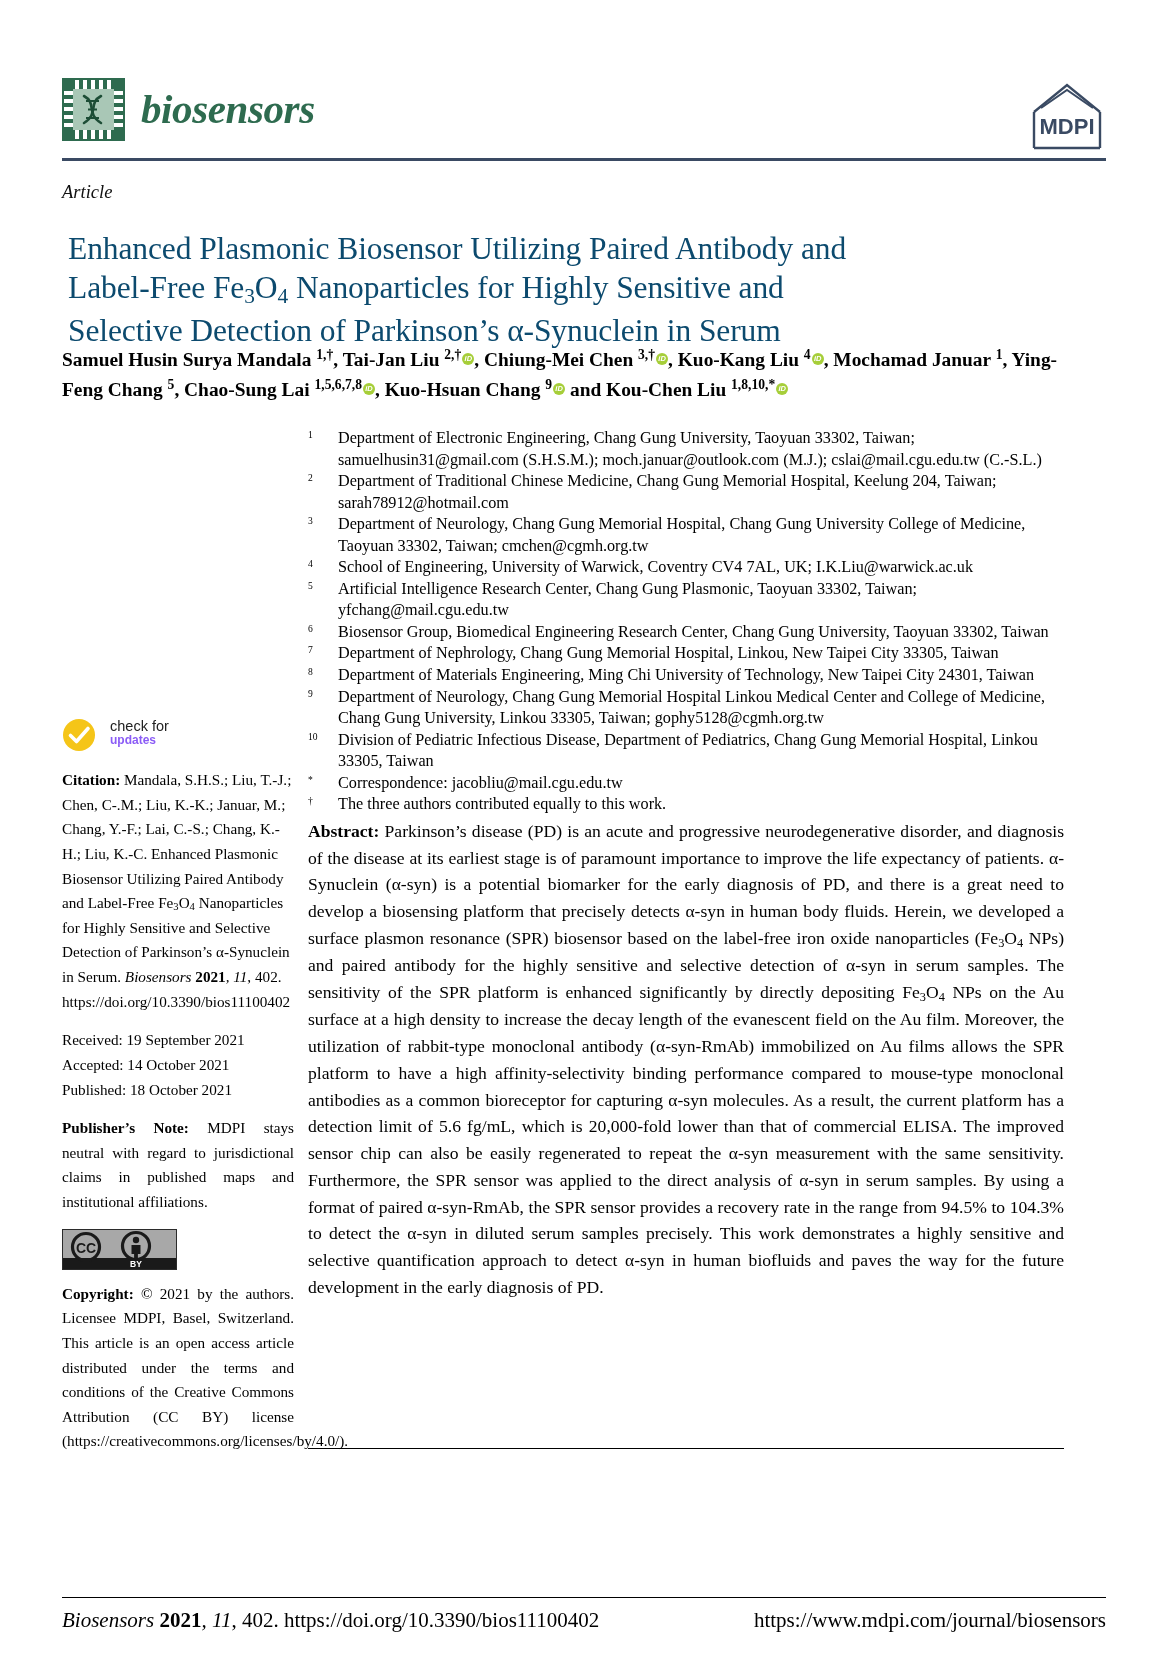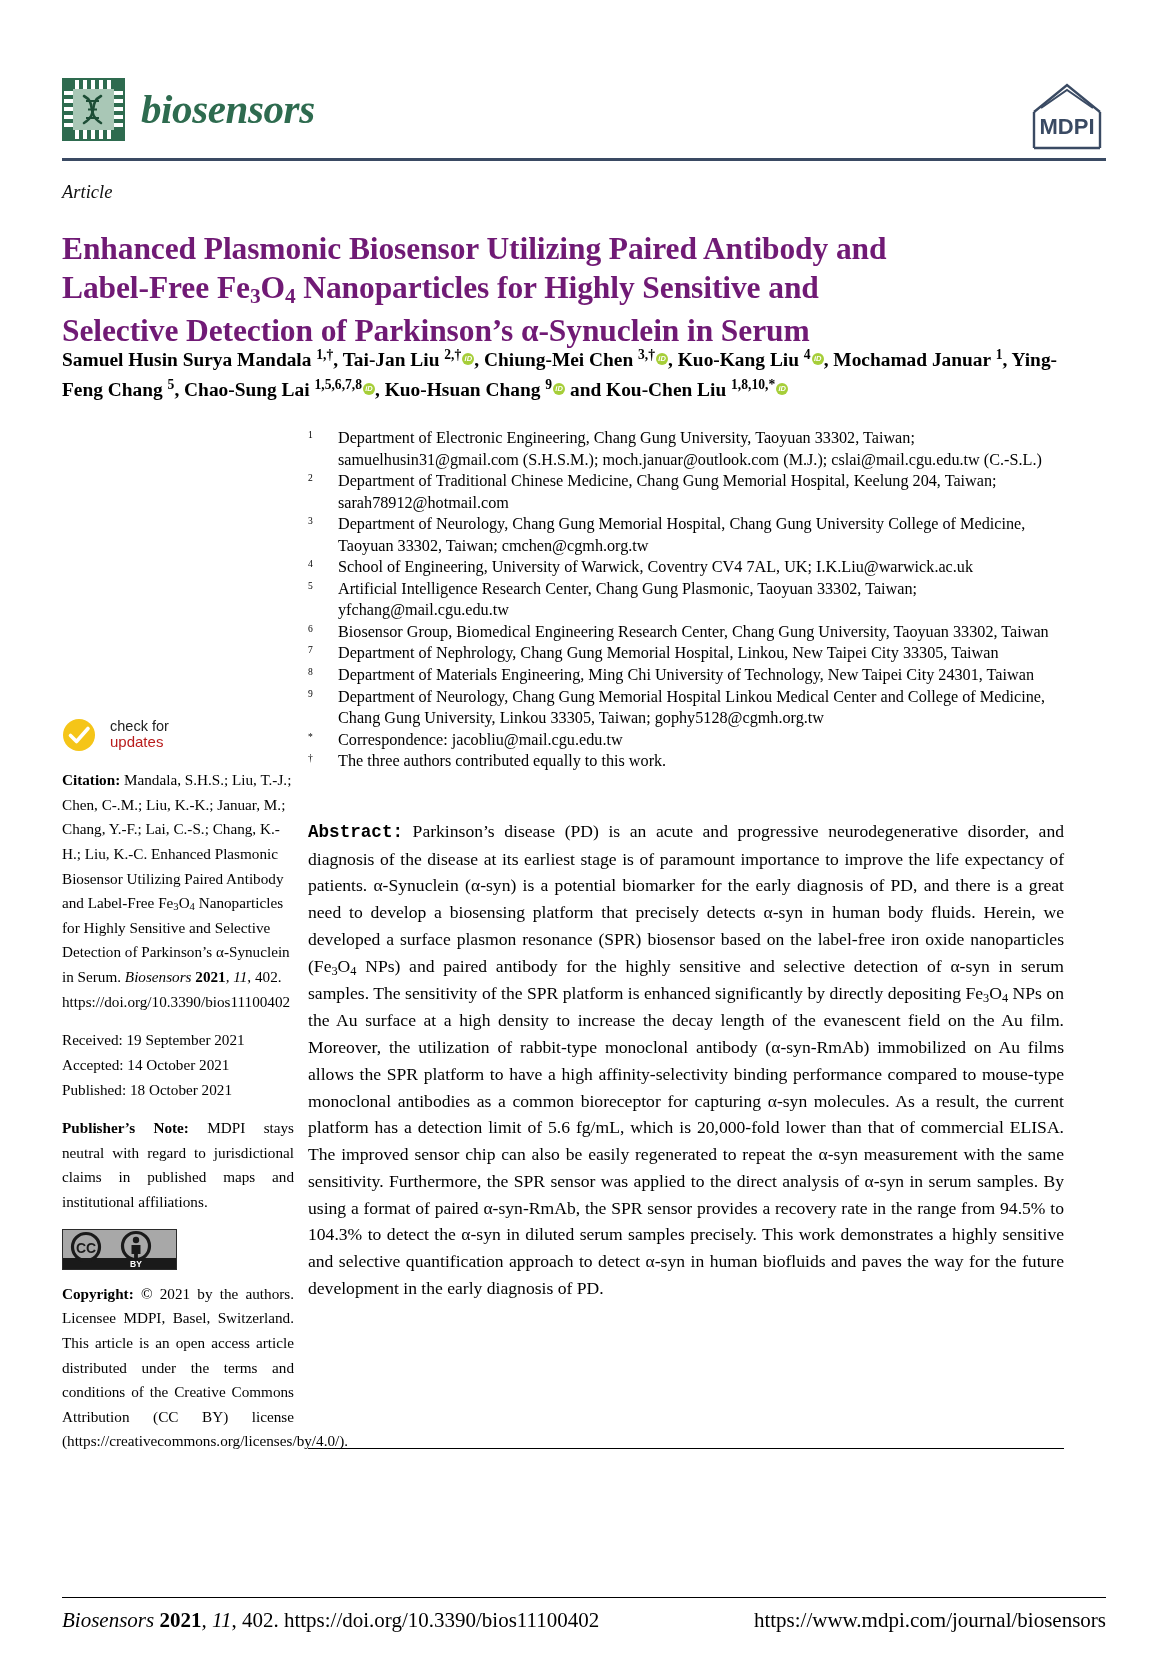--- a/index.html
+++ b/index.html
@@ -93,28 +93,28 @@
   .article-kind {
     position: absolute;
     left: 62px;
     top: 182px;
     font-style: italic;
     font-size: 18.5px;
     color: #111;
   }
   .title {
     position: absolute;
-    left: 62px;
+    left: 68px;
     top: 208px;
     width: 985px;
-    font-weight: bold;
+    font-weight: normal;
     font-size: 31.5px;
     line-height: 1.25;
     letter-spacing: -0.1px;
-    color: #701a75;
+    color: #0c4a6e;
   }
   .title sub {
     font-size: 0.68em;
     vertical-align: -0.25em;
   }
 
   
   .authors {
     position: absolute;
     left: 62px;
@@ -190,21 +190,21 @@
     width: 34px;
     height: 34px;
     flex: none;
     margin-right: 7px;
   }
   .check-labels {
     font-family: "Liberation Sans", "DejaVu Sans", sans-serif;
     line-height: 1.12;
   }
   .check-labels .l1 { font-size: 14.5px; color: #222; }
-  .check-labels .l2 { font-size: 15px; font-weight: normal; color: #b91c1c; }
+  .check-labels .l2 { font-size: 12px; font-weight: bold; color: #8b5cf6; }
 
   .sb-para { margin-bottom: 14px; text-align: left; }
   .sb-para.just { text-align: justify; }
   .sb-para b { font-weight: bold; }
   .sb-para i { font-style: italic; }
   .sb-para sub { font-size: 0.7em; vertical-align: -0.22em; }
   .sb-dates div { }
 
   .cc-badge {
     width: 115px;
@@ -220,21 +220,21 @@
   
   .abstract {
     position: absolute;
     left: 308px;
     top: 818px;
     width: 756px;
     font-size: 17.6px;
     line-height: 1.52;
     text-align: justify;
   }
-  .abstract b { font-weight: bold; font-family: Liberation Mono, monospace; }
+  .abstract b { font-weight: bold; }
   .abstract sub { font-size: 0.7em; vertical-align: -0.22em; }
 
   .keywords {
     position: absolute;
     left: 308px;
     top: 1378px;
     width: 756px;
     font-size: 17.6px;
     line-height: 1.52;
     text-align: left;
@@ -366,20 +366,24 @@
       </div>
       <div class="aff-row">
         <div class="aff-num"><sup>8</sup></div>
         <div class="aff-text">Department of Materials Engineering, Ming Chi University of Technology, New Taipei City 24301, Taiwan</div>
       </div>
       <div class="aff-row">
         <div class="aff-num"><sup>9</sup></div>
         <div class="aff-text">Department of Neurology, Chang Gung Memorial Hospital Linkou Medical Center and College of Medicine, Chang Gung University, Linkou 33305, Taiwan; gophy5128@cgmh.org.tw</div>
       </div>
       <div class="aff-row">
+        <div class="aff-num"><sup>10</sup></div>
+        <div class="aff-text">Division of Pediatric Infectious Disease, Department of Pediatrics, Chang Gung Memorial Hospital, Linkou 33305, Taiwan</div>
+      </div>
+      <div class="aff-row">
         <div class="aff-num"><sup>*</sup></div>
         <div class="aff-text">Correspondence: jacobliu@mail.cgu.edu.tw</div>
       </div>
       <div class="aff-row">
         <div class="aff-num"><sup>†</sup></div>
         <div class="aff-text">The three authors contributed equally to this work.</div>
       </div>
     </div>
 
   <div class="sidebar">

